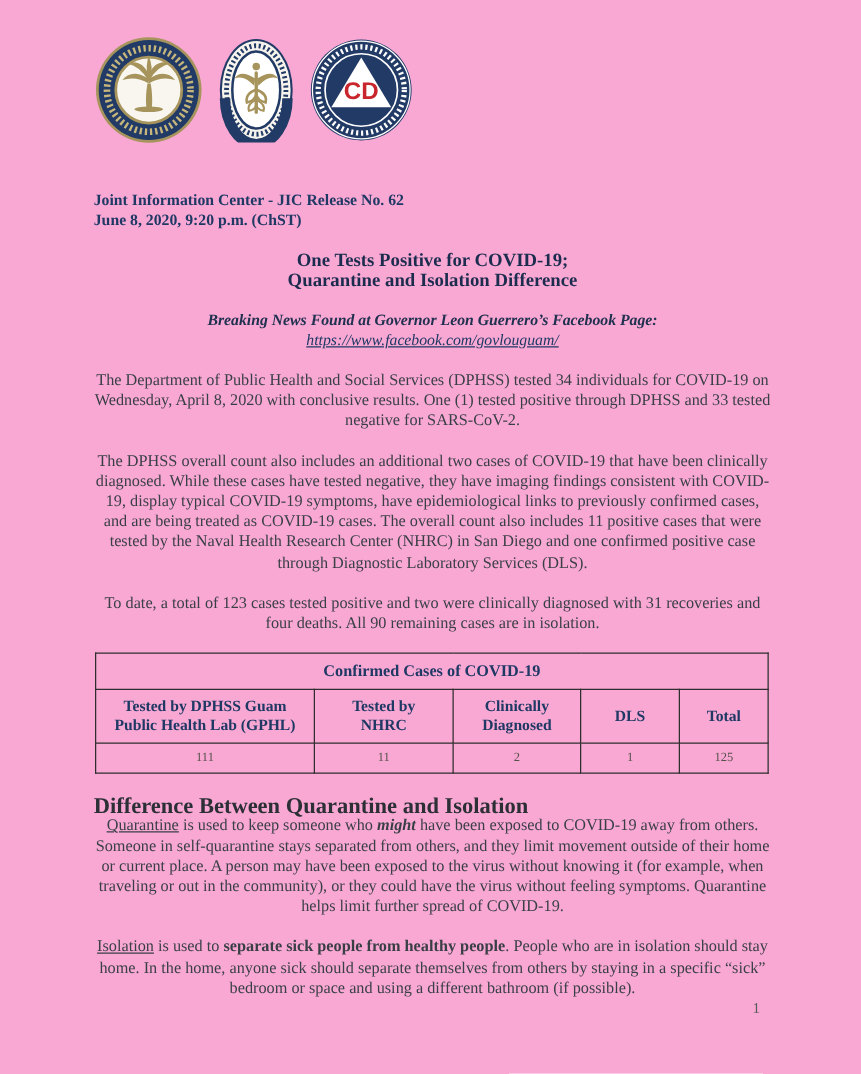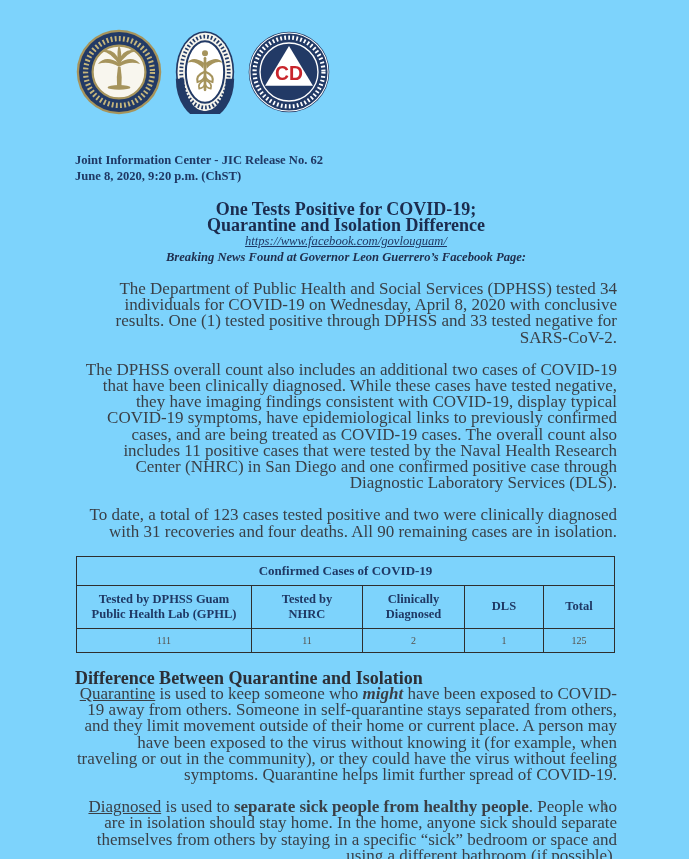--- a/index.html
+++ b/index.html
@@ -1,40 +1,40 @@
 <!DOCTYPE html>
 <html><head>
 <meta charset="utf-8">
 <style>
   html,body { margin:0; padding:0; background:#ffffff; }
   .page {
     position:relative;
     width:689px; height:859px;
-    background:#7dd3fc;
+    background:#f9a8d4;
     font-family:"Liberation Serif", serif;
     color:#3a3f46;
     overflow:hidden;
   }
   .content { padding:28px 72px 0 75px; }
 
   
   .logos { display:flex; align-items:center; gap:12px; height:92px; margin-bottom:12px; }
   .seal { flex:0 0 auto; }
 
   
   .jic-header { color:#1f3864; font-weight:bold; font-size:12.6px; line-height:16px; margin-bottom:17px;margin-top:32px; }
 
   
-  .doc-title { text-align:center; font-weight:bold; font-size:18px; line-height:16px; color:#1c2c4e; }
+  .doc-title { text-align:center; font-weight:bold; font-size:15px; line-height:16px; color:#1c2c4e; margin-bottom:15px; }
 
   .breaking { text-align:center; font-weight:bold; font-style:italic; font-size:12.6px; line-height:16px; color:#20304f; margin-bottom:16px; }
   .breaking a { color:#1f3864; text-decoration:underline; font-weight:normal; cursor:pointer; }
 
   
-  .para { font-size:17px; line-height:16.2px; margin:0 0 16px 0; text-align:right; }
+  .para { font-size:13px; line-height:16.2px; margin:0 0 16px 0; text-align:center; }
 
   
   .covid-table { border-collapse:collapse; width:538px; table-layout:fixed; margin:0 0 17px 1px; }
   .covid-table th, .covid-table td { border:1.5px solid #2e2e2e; text-align:center; vertical-align:middle; }
   .table-title-cell { font-weight:bold; color:#1f3864; font-size:13px; padding:6px 4px;margin-top:20px; }
   .col-header { font-weight:bold; color:#1f3864; font-size:12.5px; line-height:15px; padding:6px 12px; }
   .col-header.first { padding:6px 10px; }
   .value-cell { color:#56514a; font-size:10px; padding:6px 2px; }
 
   
@@ -108,22 +108,22 @@
       <div>Joint Information Center - JIC Release No. 62</div>
       <div>June 8, 2020, 9:20 p.m. (ChST)</div>
     </div>
 
     <div class="doc-title">
       <div>One Tests Positive for COVID-19;</div>
       <div>Quarantine and Isolation Difference</div>
     </div>
 
     <div class="breaking">
+      <div>Breaking News Found at Governor Leon Guerrero’s Facebook Page:</div>
       <div><a>https://www.facebook.com/govlouguam/</a></div>
-      <div>Breaking News Found at Governor Leon Guerrero’s Facebook Page:</div>
     </div>
 
     <p class="para">The Department of Public Health and Social Services (DPHSS) tested 34 individuals for COVID-19 on Wednesday, April 8, 2020 with conclusive results. One (1) tested positive through DPHSS and 33 tested negative for SARS-CoV-2.</p>
     <p class="para">The DPHSS overall count also includes an additional two cases of COVID-19 that have been clinically diagnosed. While these cases have tested negative, they have imaging findings consistent with COVID-19, display typical COVID-19 symptoms, have epidemiological links to previously confirmed cases, and are being treated as COVID-19 cases. The overall count also includes 11 positive cases that were tested by the Naval Health Research Center (NHRC) in San Diego and one confirmed positive case through Diagnostic Laboratory Services (DLS).</p>
     <p class="para">To date, a total of 123 cases tested positive and two were clinically diagnosed with 31 recoveries and four deaths. All 90 remaining cases are in isolation.</p>
 
     <table class="covid-table">
       <colgroup>
         <col style="width:175px">
           <col style="width:111px">
@@ -149,18 +149,18 @@
         <td class="value-cell">1</td>
         <td class="value-cell">125</td>
       </tr>
     </tbody>
       </table>
 
     <div class="section-heading">Difference Between Quarantine and Isolation</div>
 
     <p class="para" style="margin-top:0;"><span class="term">Quarantine</span><span> is used to keep someone who </span><span class="emph">might</span><span> have been exposed to COVID-19 away from others. Someone in self-quarantine stays separated from others, and they limit movement outside of their home or current place. A person may have been exposed to the virus without knowing it (for example, when traveling or out in the community), or they could have the virus without feeling symptoms. Quarantine helps limit further spread of COVID-19.</span></p>
 
-    <p class="para iso-para"><span class="term">Diagnosed</span><span> is used to </span><span class="bold">separate sick people from healthy people</span><span>. People who are in isolation should stay home. In the home, anyone sick should separate themselves from others by staying in a specific “sick” bedroom or space and using a different bathroom (if possible).</span></p>
+    <p class="para iso-para"><span class="term">Isolation</span><span> is used to </span><span class="bold">separate sick people from healthy people</span><span>. People who are in isolation should stay home. In the home, anyone sick should separate themselves from others by staying in a specific “sick” bedroom or space and using a different bathroom (if possible).</span></p>
 
   </div>
 
   <div class="page-number">1</div>
 </div>
 
 </body></html>

